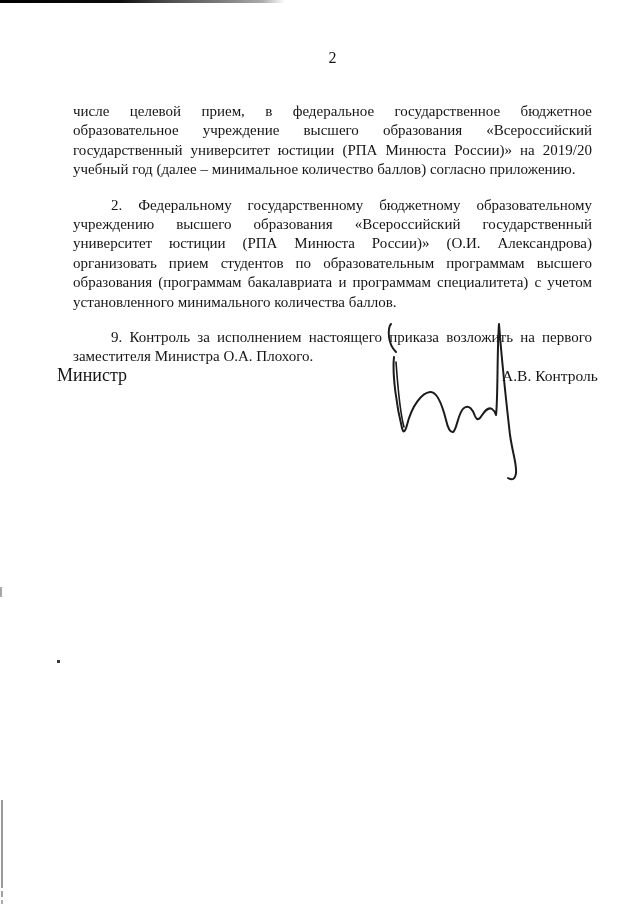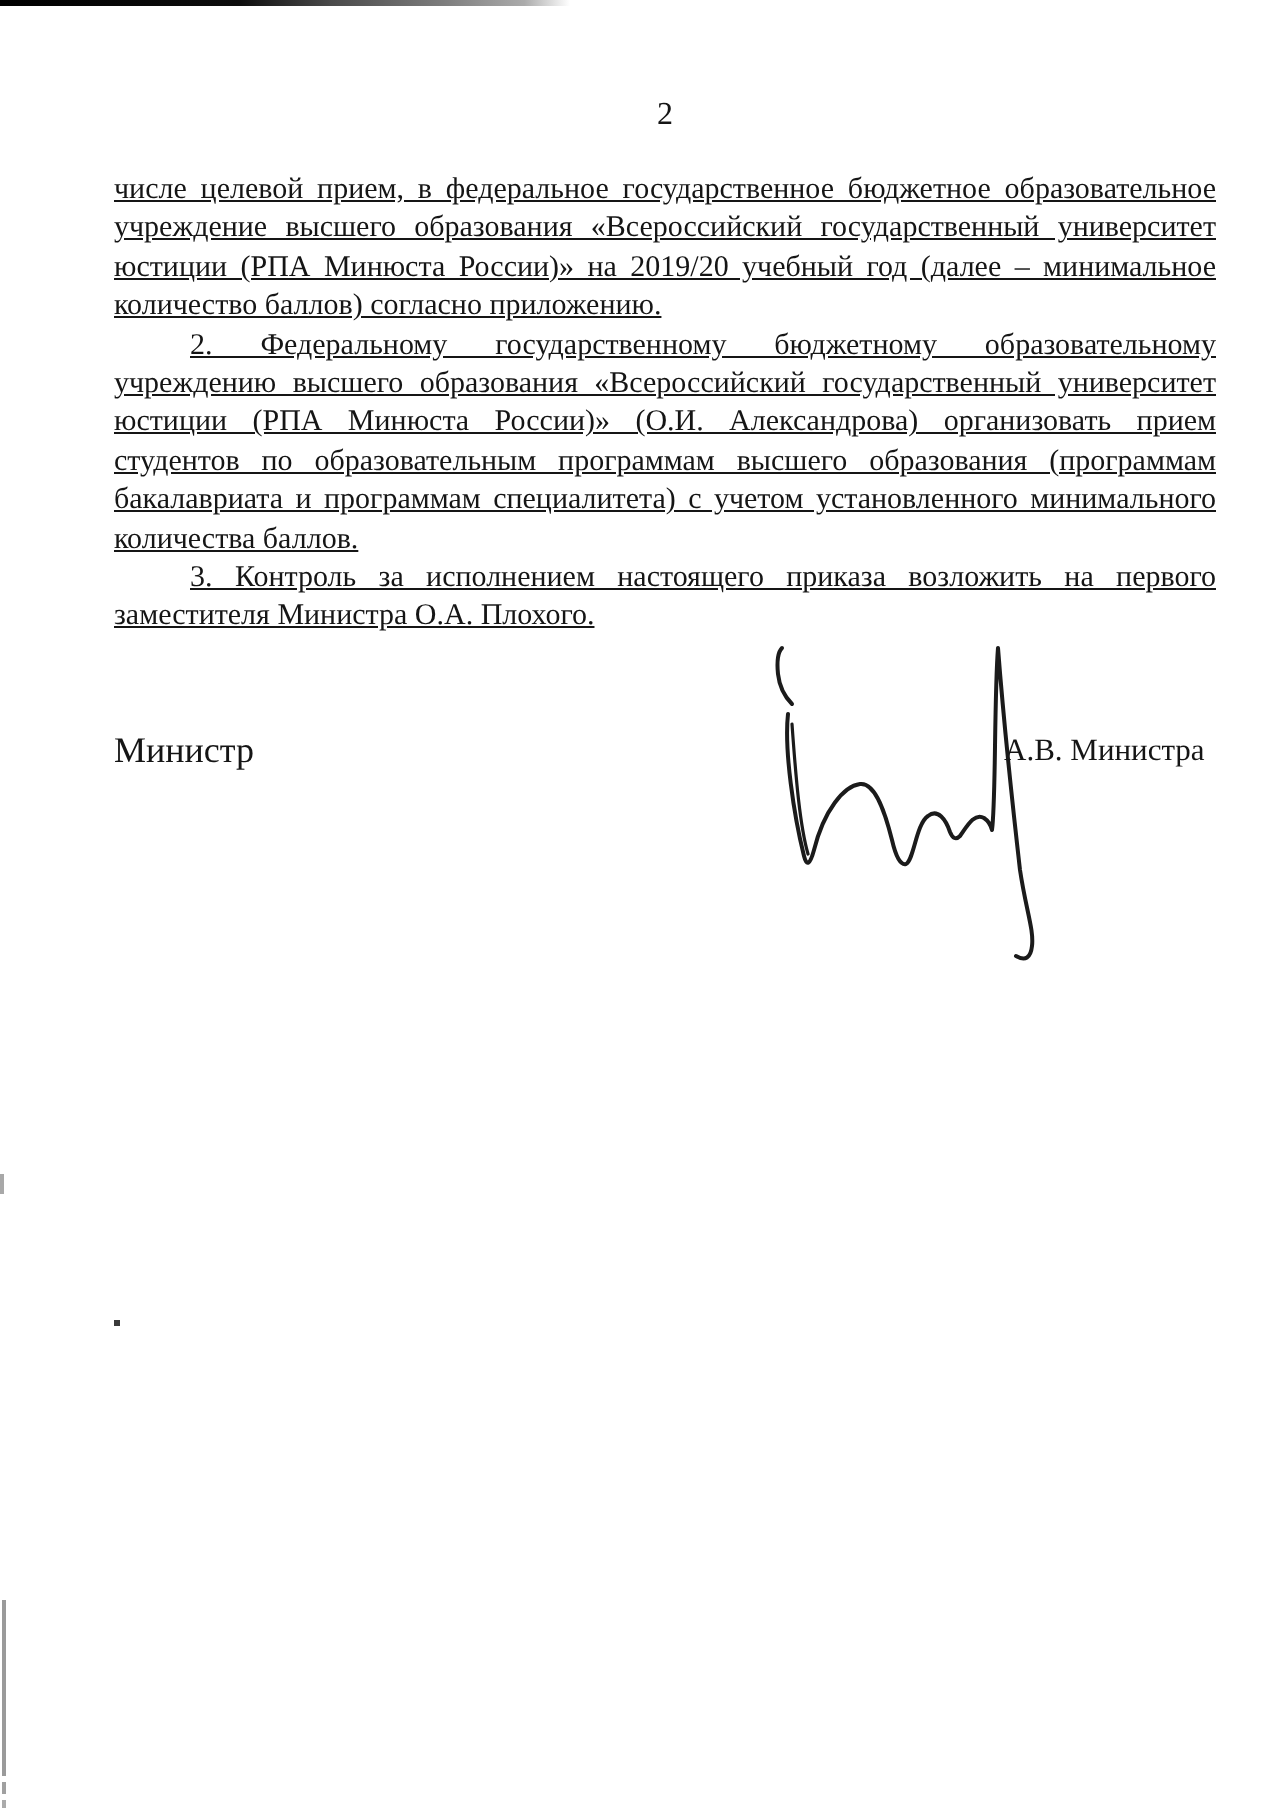--- a/index.html
+++ b/index.html
@@ -65,23 +65,22 @@
   }
   .body-text {
     position: absolute;
     left: 57px; top: 86px;
     width: 551px;
     font-size: 15px;
     line-height: 19.4px;
     text-align: justify;
   }
   .body-text p {
-    margin: 0;
+    margin: 16px;
     padding: 0;
-    text-decoration: underline;
   }
   .body-text p.indent {
     text-indent: 38px;
   }
   .signoff-title {
     position: absolute;
     left: 57px; top: 366px;
     font-size: 18px;
     line-height: 19px;
   }
@@ -108,25 +107,25 @@
   <div class="scan-left-line-bottom"></div>
   <div class="scan-left-dash-1"></div>
   <div class="scan-left-dash-2"></div>
   <div class="speck"></div>
 
   <div class="page-number">2</div>
 
   <div class="body-text">
     <p>числе целевой прием, в федеральное государственное бюджетное образовательное учреждение высшего образования «Всероссийский государственный университет юстиции (РПА Минюста России)» на 2019/20 учебный год (далее – минимальное количество баллов) согласно приложению.</p>
     <p class="indent">2. Федеральному государственному бюджетному образовательному учреждению высшего образования «Всероссийский государственный университет юстиции (РПА Минюста России)» (О.И. Александрова) организовать прием студентов по образовательным программам высшего образования (программам бакалавриата и программам специалитета) с учетом установленного минимального количества баллов.</p>
-    <p class="indent">3. Контроль за исполнением настоящего приказа возложить на первого заместителя Министра О.А. Плохого.</p>
+    <p class="indent">9. Контроль за исполнением настоящего приказа возложить на первого заместителя Министра О.А. Плохого.</p>
   </div>
 
   <div class="signoff-title">Министр</div>
-  <div class="signoff-name">А.В. Министра</div>
+  <div class="signoff-name">А.В. Контроль</div>
 
   <svg class="signature-svg" viewBox="0 0 140 175" fill="none" xmlns="http://www.w3.org/2000/svg">
 
     <path d="M6,9 Q3,12 4,22 Q5,31 11,37" stroke="#1b1b1b" stroke-width="2" stroke-linecap="round"></path>
 
     <path d="M11,47 C13,75 15,98 19,112" stroke="#1b1b1b" stroke-width="1.6" stroke-linecap="round"></path>
 
     <path d="M9,42
              C7,60 12,93 17,113
              Q19,121 22,110

